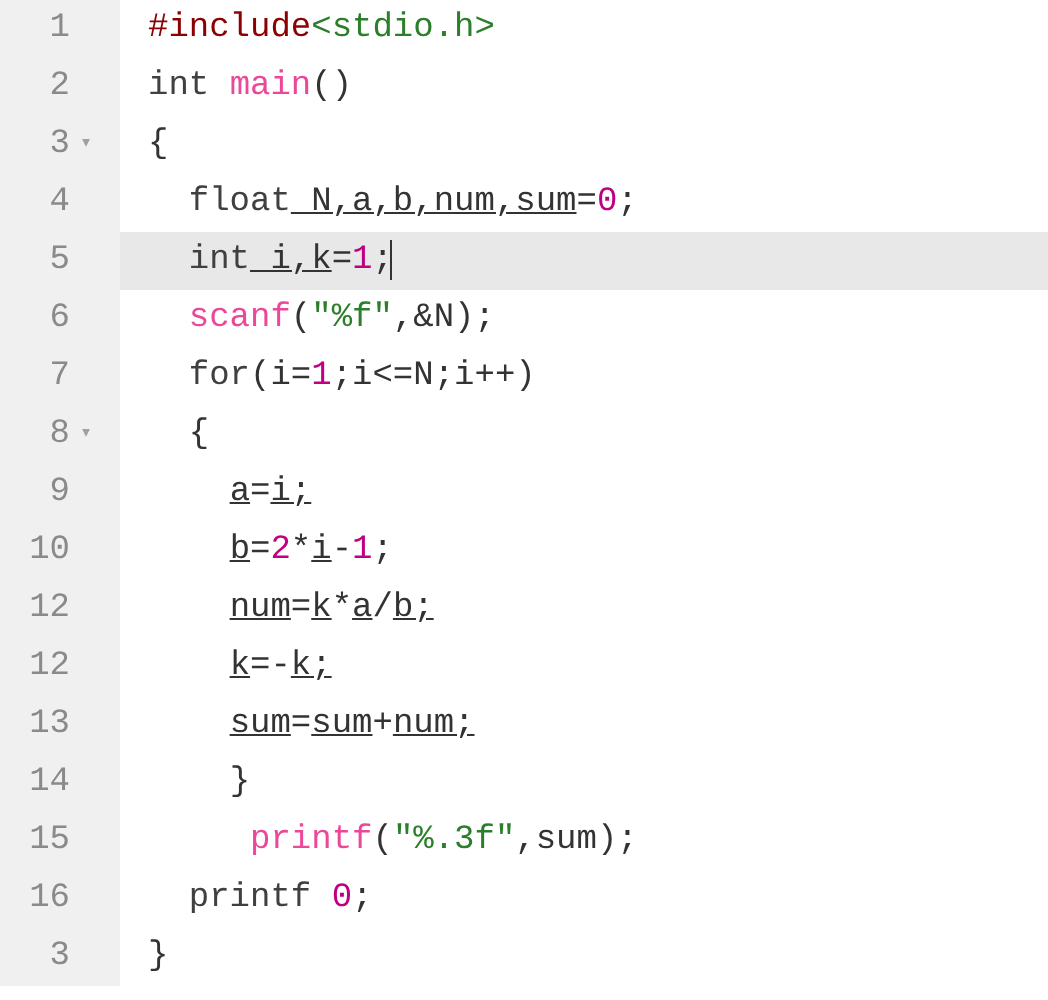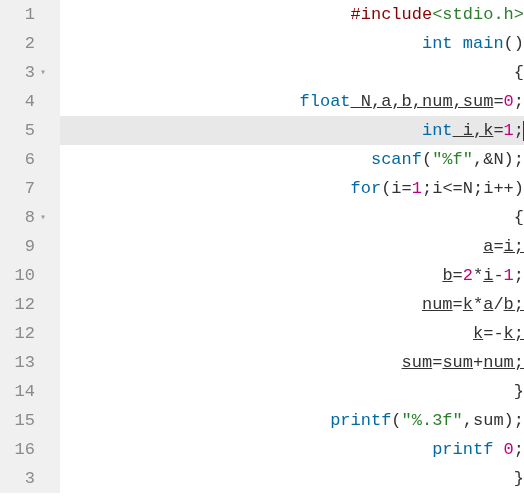--- a/index.html
+++ b/index.html
@@ -45,26 +45,25 @@
     width: 8px;
   }
   .lineno {
     display: inline-block;
   }
   .code {
     flex: 1;
     padding-left: 14px;
     white-space: pre;
     color: #333;
-    text-align: right;
   }
   .tok-pp    { color: #8b0000; } 
   .tok-inc   { color: #2b7f2b; } 
-  .tok-kw    { color: #0369a1; } 
-  .tok-fn    { color: #0369a1; }
+  .tok-kw    { color: #404040; } 
+  .tok-fn    { color: #ec4899; }
   .tok-pn    { color: #333333; } 
   .tok-id    { color: #333333; text-decoration: underline; }
   .tok-num   { color: #c00080; }
   .tok-str   { color: #2b7f2b; }
   .tok-op    { color: #333333; }
   .cursor {
     display: inline-block;
     width: 1px;
     height: 20px;
     background: #333;

